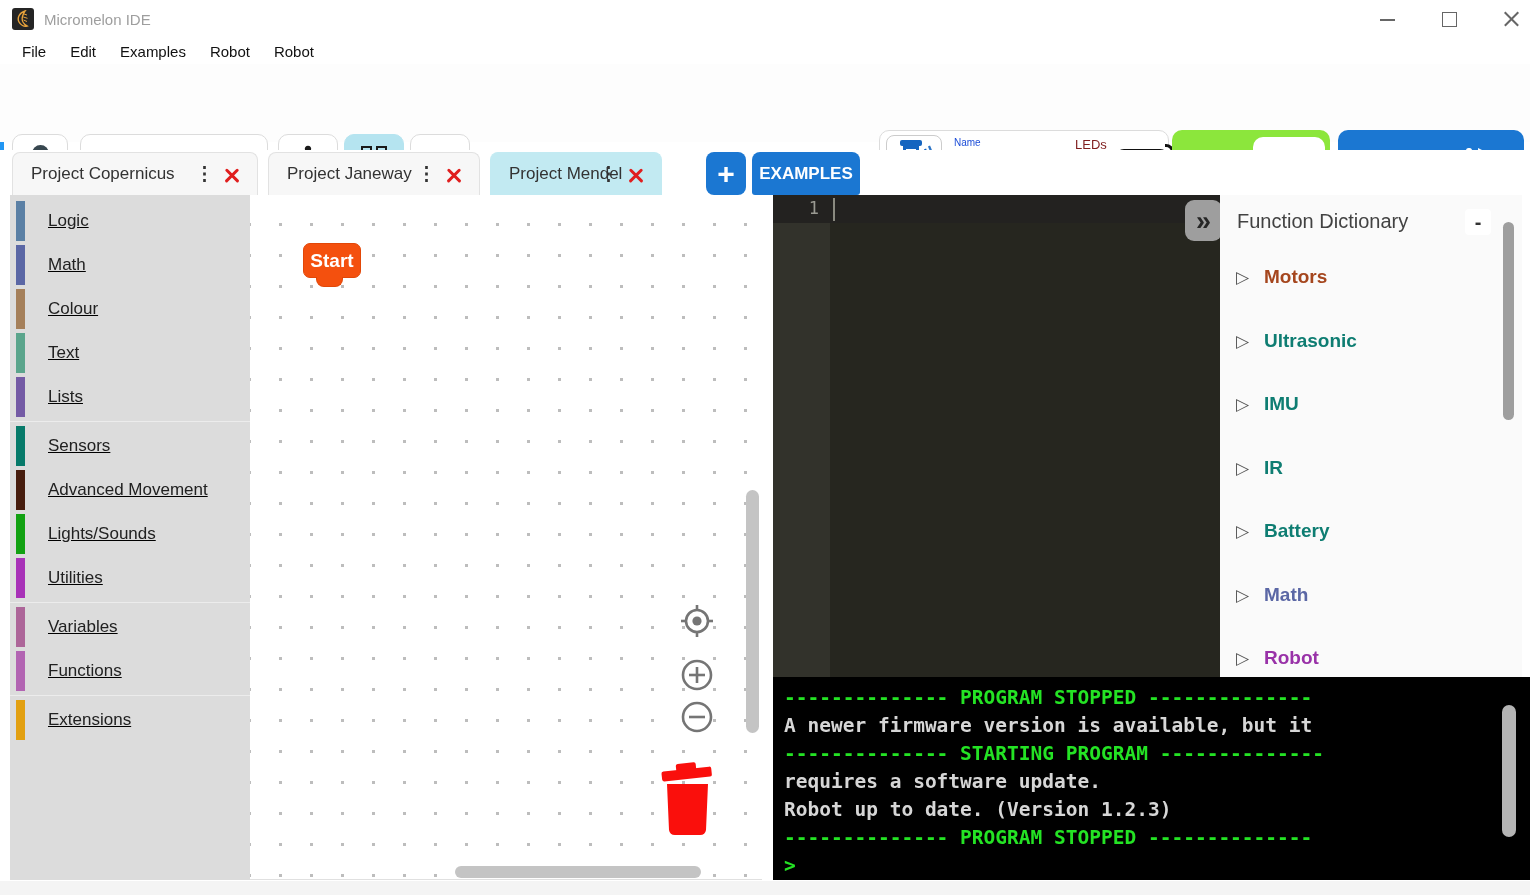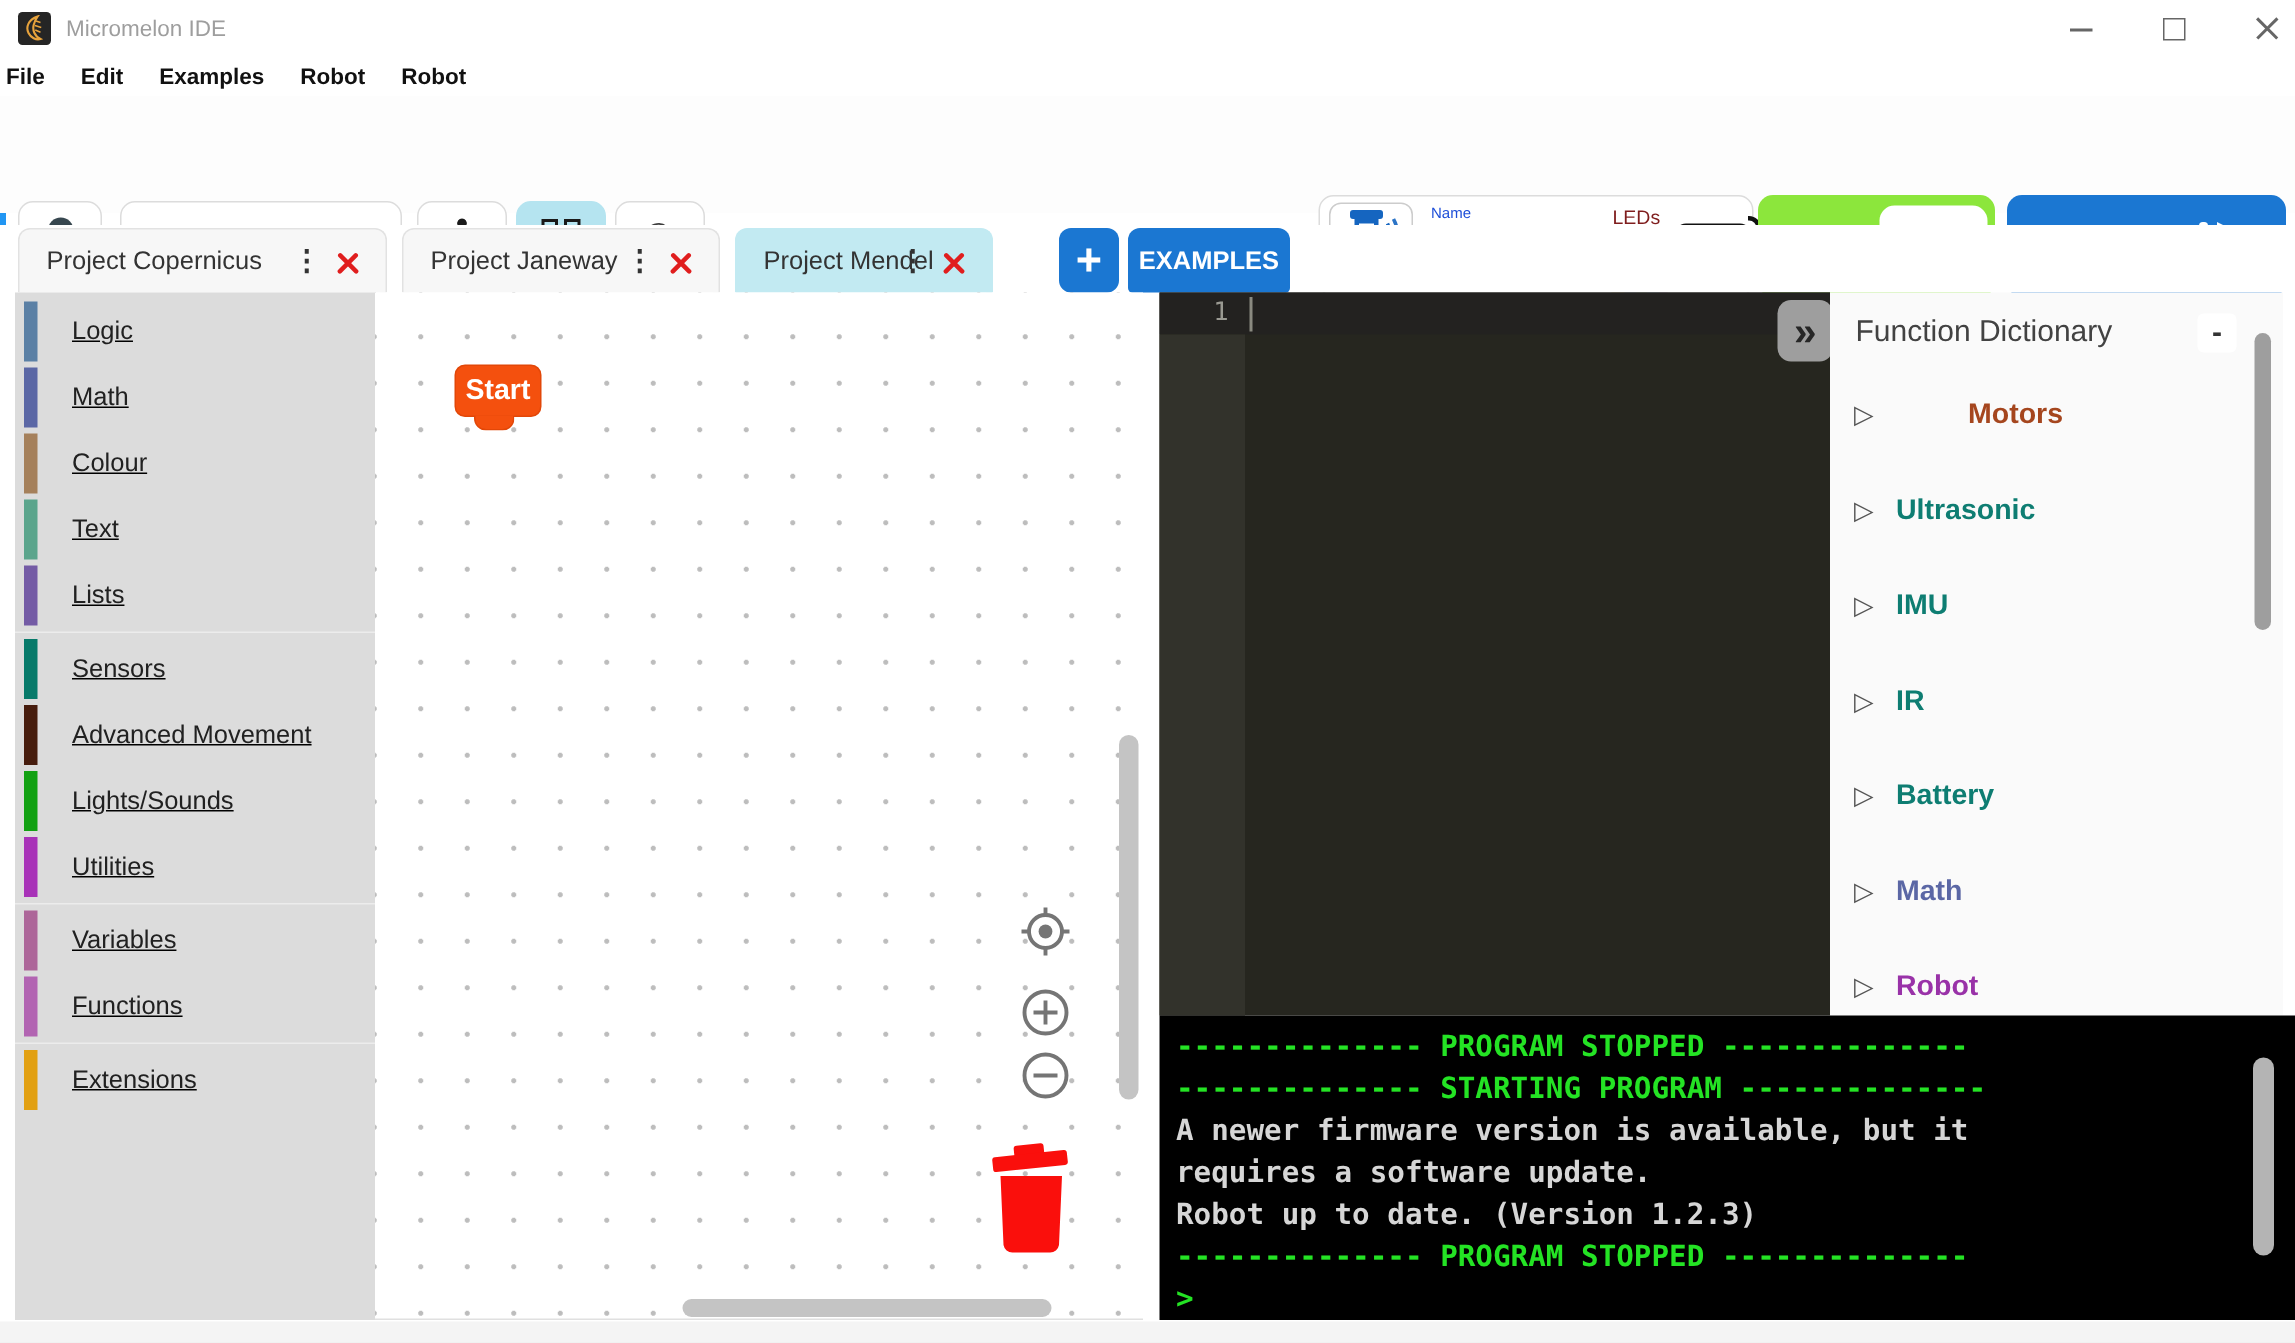--- a/index.html
+++ b/index.html
@@ -19,21 +19,21 @@
   .app-logo svg { position:absolute; left:3px; top:2px; }
   .app-title { position:absolute; left:44px; top:11px; font-size:15px; color:#9e9e9e; }
   .win-btn { position:absolute; top:8px; width:30px; height:24px; cursor:pointer; }
   .win-min { left:1372px; } .win-max { left:1434px; } .win-close { left:1496px; }
   .win-min::after { content:""; position:absolute; left:8px; top:11px; width:15px; height:2px; background:#666; }
   .win-max::after { content:""; position:absolute; left:8px; top:4px; width:13px; height:13px; border:1.5px solid #666; }
   .win-close::before, .win-close::after { content:""; position:absolute; left:6px; top:10px; width:19px; height:1.8px; background:#666; }
   .win-close::before { transform:rotate(45deg); } .win-close::after { transform:rotate(-45deg); }
 
   
-  .menubar { position:absolute; left:0; top:38px; width:100%; height:26px; display:flex; align-items:center; padding-left:4px; gap:24px; background:#fff;font-weight:bold; }
+  .menubar { position:absolute; left:0; top:38px; width:100%; height:26px; display:flex; align-items:center; padding-left:22px; gap:24px; background:#fff; }
   .menu-item { font-size:15px; color:#111; cursor:pointer; }
 
   
   .toolbar { position:absolute; left:0; top:64px; width:100%; height:78px; background:#fdfdfd; }
   .tb-btn { position:absolute; background:#fff; border:1px solid #dcdcdc; border-radius:10px; cursor:pointer; }
   .avatar-btn { left:12px; top:70px; width:56px; height:60px; }
   .avatar-head { position:absolute; left:19px; top:10px; width:17px; height:17px; border-radius:50%; background:#37474f; }
   .avatar-body { position:absolute; left:11px; top:29px; width:33px; height:19px; border-radius:16px 16px 3px 3px; background:#37474f; }
   .device-select { left:80px; top:70px; width:188px; height:60px; }
   .device-value { position:absolute; left:20px; top:19px; font-size:19px; color:#757575; }
@@ -342,21 +342,21 @@
     <div class="line-number">1</div>
     <div class="cursor"></div>
     <button class="editor-collapse">»</button>
   </div>
 
   <div class="dict">
     <div class="dict-title">Function Dictionary</div>
     <button class="dict-collapse">-</button>
     <div class="dict-item" style="top:67px">
         <span class="dict-tri">▷</span>
-        <span class="dict-label" style="color: rgb(165, 70, 30); margin-left: 48px;">Motors</span>
+        <span class="dict-label" style="color: rgb(165, 70, 30);">Motors</span>
       </div>
     <div class="dict-item" style="top:131px">
         <span class="dict-tri">▷</span>
         <span class="dict-label" style="color: rgb(14, 125, 114);">Ultrasonic</span>
       </div>
     <div class="dict-item" style="top:194px">
         <span class="dict-tri">▷</span>
         <span class="dict-label" style="color: rgb(14, 125, 114);">IMU</span>
       </div>
     <div class="dict-item" style="top:258px">
@@ -374,22 +374,22 @@
     <div class="dict-item" style="top:448px">
         <span class="dict-tri">▷</span>
         <span class="dict-label" style="color: rgb(153, 50, 168);">Robot</span>
       </div>
     <div class="dict-scroll"></div>
   </div>
   <div class="right-gap"></div>
 
   <div class="console">
     <div class="console-line green">-------------- PROGRAM STOPPED --------------</div>
+    <div class="console-line gray">A newer firmware version is available, but it</div>
     <div class="console-line green">-------------- STARTING PROGRAM --------------</div>
-    <div class="console-line gray">A newer firmware version is available, but it</div>
     <div class="console-line gray">requires a software update.</div>
     <div class="console-line gray">Robot up to date. (Version 1.2.3)</div>
     <div class="console-line green">-------------- PROGRAM STOPPED --------------</div>
     <div class="console-line green">&gt;</div>
     <div class="console-scroll"></div>
   </div>
 
   <div class="bottom-strip"></div>
 </div>
 

